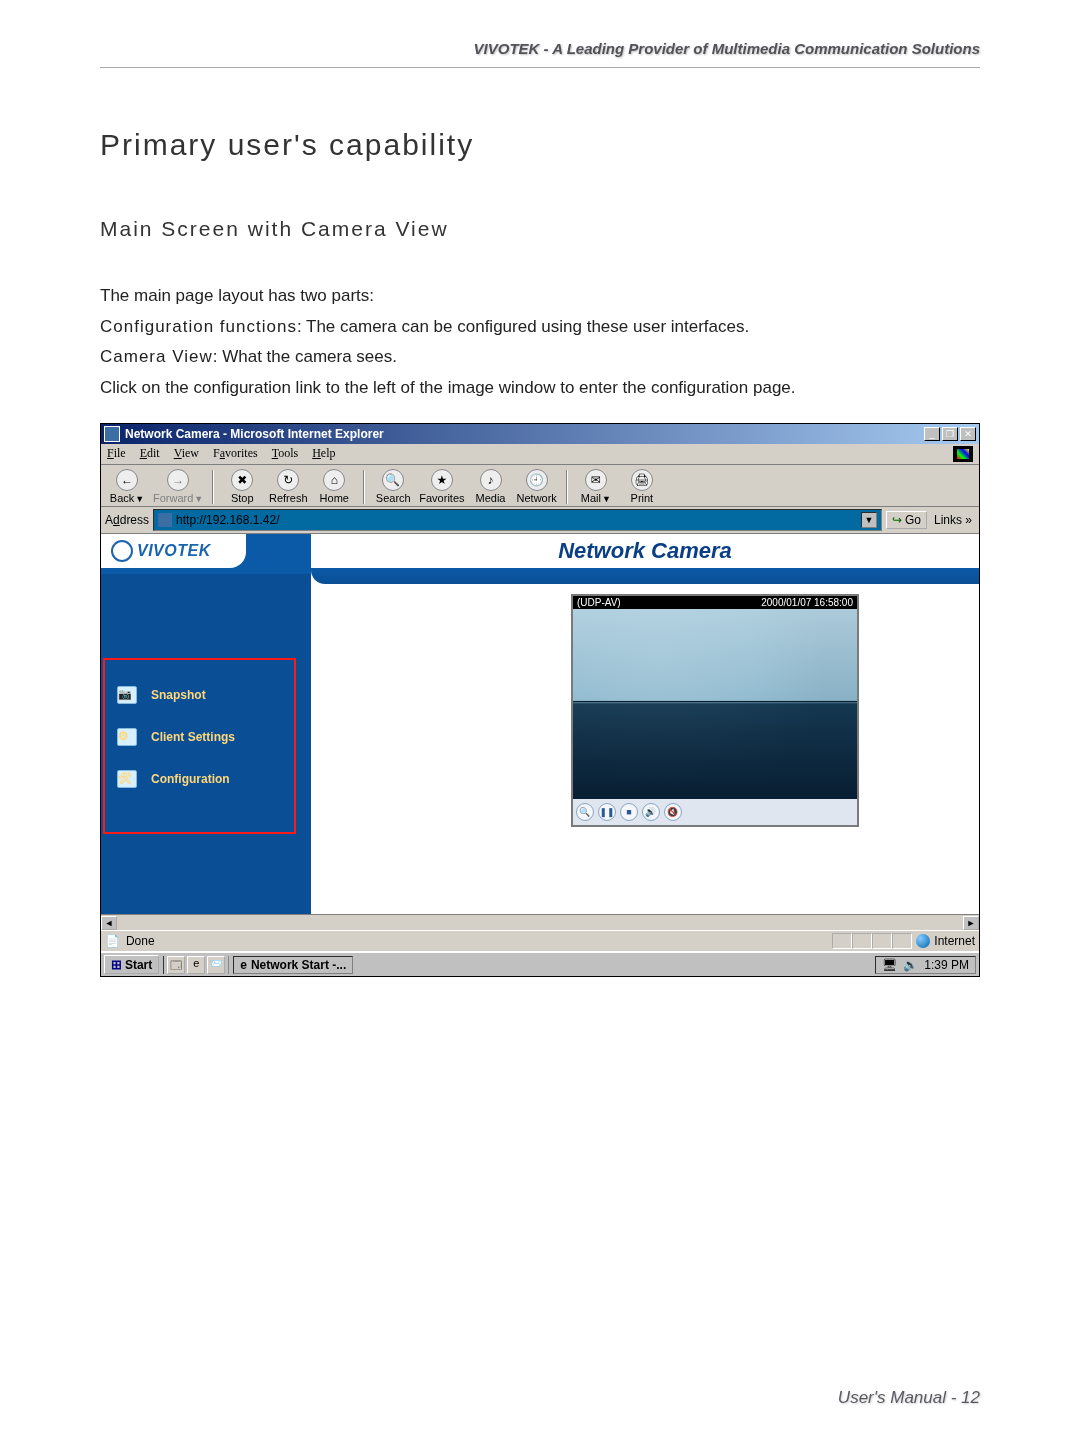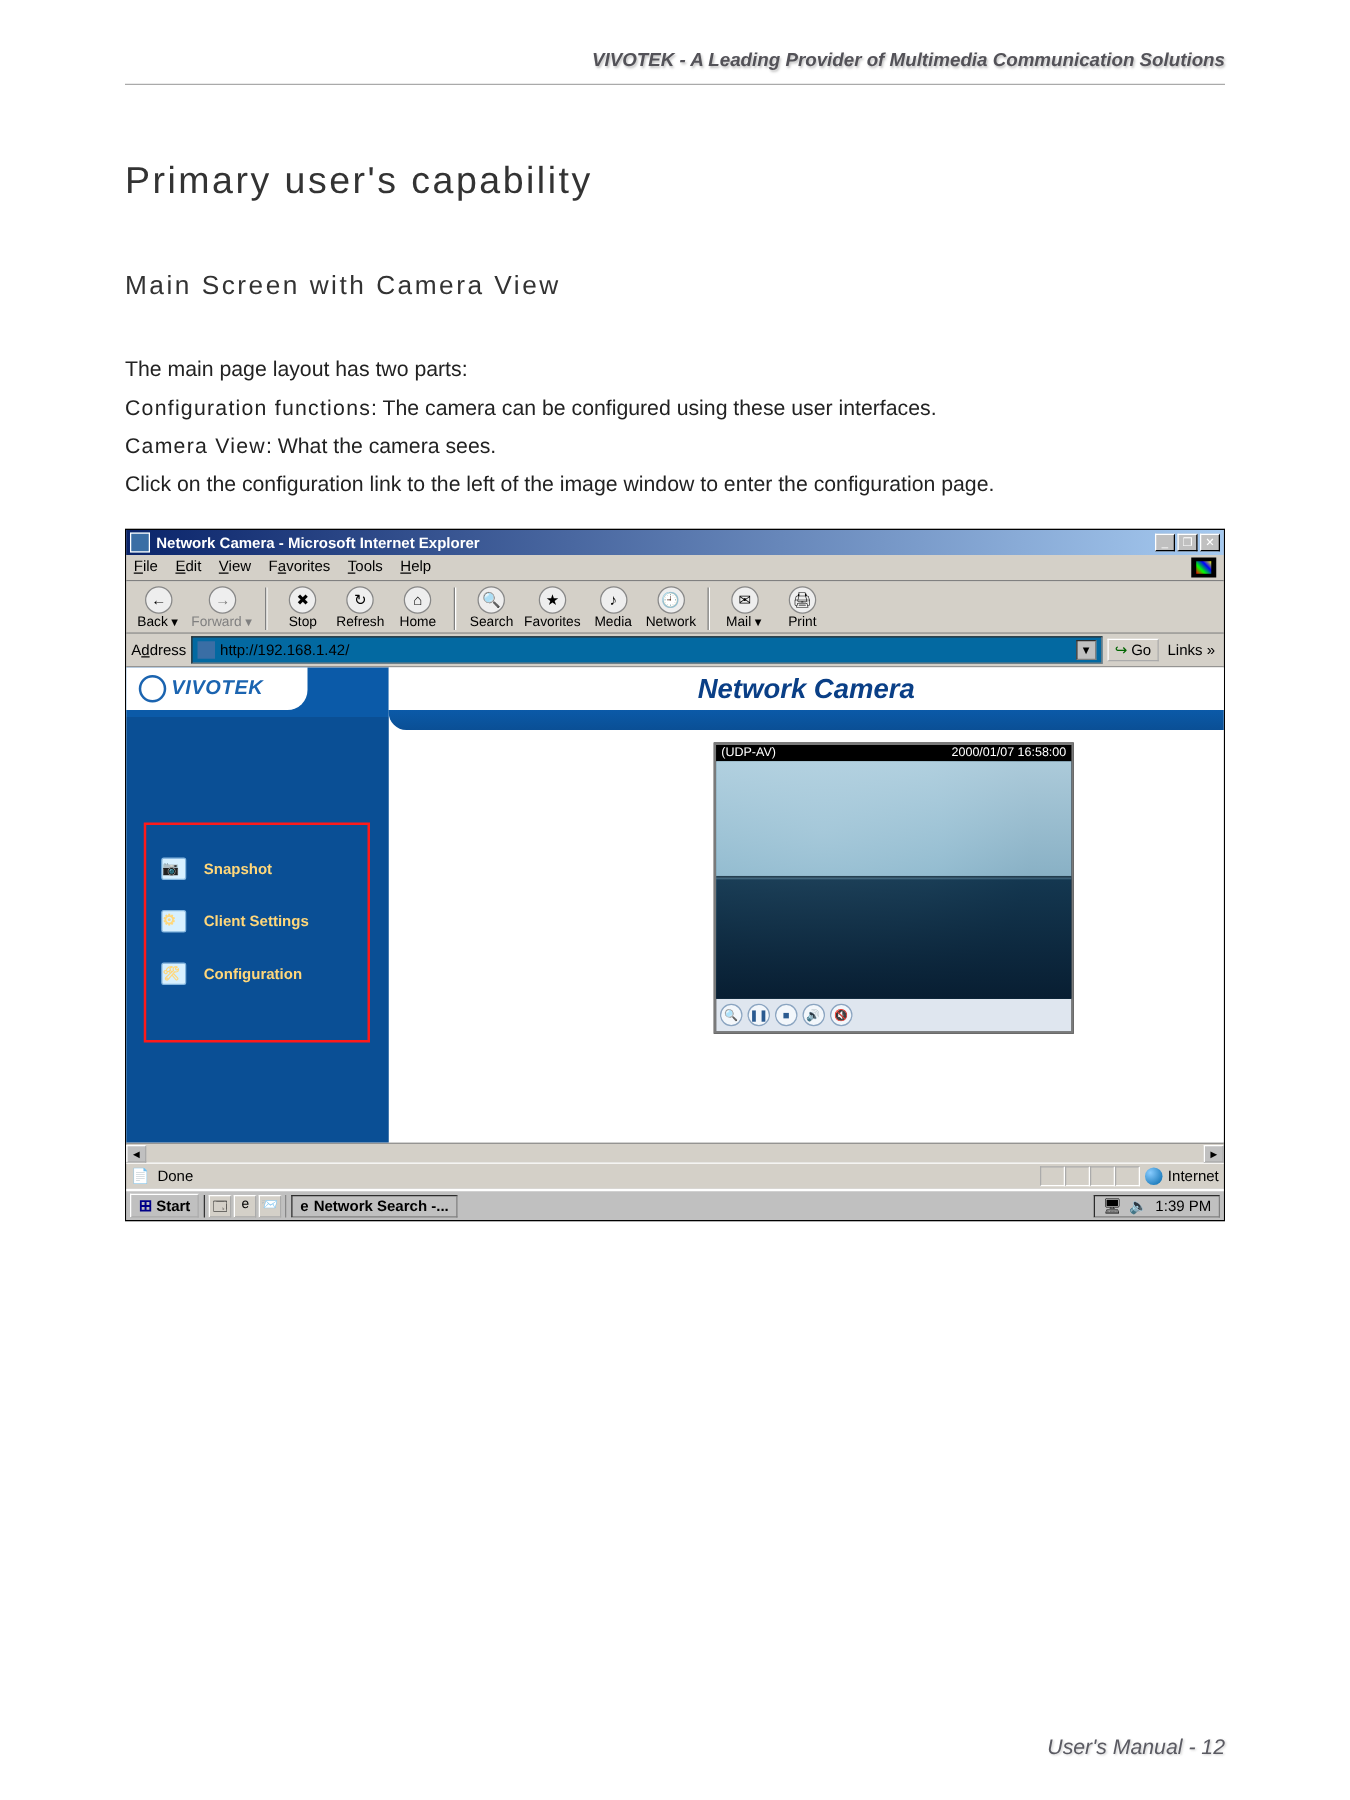--- a/index.html
+++ b/index.html
@@ -74,20 +74,21 @@
   .win-btns { display:flex; gap:2px; }
   .win-btn {
     width:16px; height:14px; background:#c0c0c0;
     border:1px solid #000; border-top-color:#fff; border-left-color:#fff;
     font-size:9px; line-height:12px; text-align:center;
     font-family: Arial;
   }
   .menubar {
     display:flex; gap:14px; padding:2px 6px; background:#d4d0c8; font-size:12px;
     border-bottom:1px solid #808080;
+    font-family:Liberation Serif, serif;
   }
   .menubar span u { text-decoration: underline; }
   .logo-sq {
     width:20px; height:16px; margin-left:auto;
     background:#000; display:flex; align-items:center; justify-content:center;
   }
   .logo-sq::after{content:""; width:12px;height:10px; background:linear-gradient(45deg,#f00,#0f0,#00f,#ff0);}
   .toolbar {
     display:flex; align-items:flex-end; gap:6px; padding:4px 6px 2px 6px;
     background:#d4d0c8; border-bottom:1px solid #808080;
@@ -146,21 +147,21 @@
   }
   .nc-strip{
     position:absolute; left:210px; right:0; top:34px; height:16px;
     background: linear-gradient(to bottom, #0b5aa8, #0a4f95);
     border-bottom-left-radius:14px;
   }
   .side-links{
     margin-top:90px;
     border:2px solid #ff1a1a;
     padding:10px 6px 20px 6px;
-    margin-left:14px; margin-right:15px;
+    margin-left:2px; margin-right:15px;
   }
   .side-item{
     display:flex; align-items:center; gap:14px;
     color:#ffd77a; font-weight:bold; font-size:12px;
     margin:16px 0 24px 6px;
   }
   .side-ic{ width:20px;height:18px; background:#d7f0ff; border:1px solid #87b8e0; border-radius:2px;}
   .side-ic.cam::after{content:"📷"; font-size:11px;}
   .side-ic.gear::after{content:"⚙"; font-size:12px;}
   .side-ic.cfg::after{content:"🛠"; font-size:11px;}
@@ -370,21 +371,21 @@
       <div class="start-btn">
           <span>Start</span>
         </div>
       <div class="ql">
         <div>🗔</div>
         <div>e</div>
         <div>📨</div>
       </div>
       <div class="task">
         <span>e</span>
-        <span>Network Search -...</span>
+        <span>Network Start -...</span>
       </div>
       <div class="tray">
         <span>🖥</span>
         <span>🔈</span>
         <span>1:39 PM</span>
       </div>
     </div>
   </div>
 
   <div class="footer">User's Manual - 12</div>

